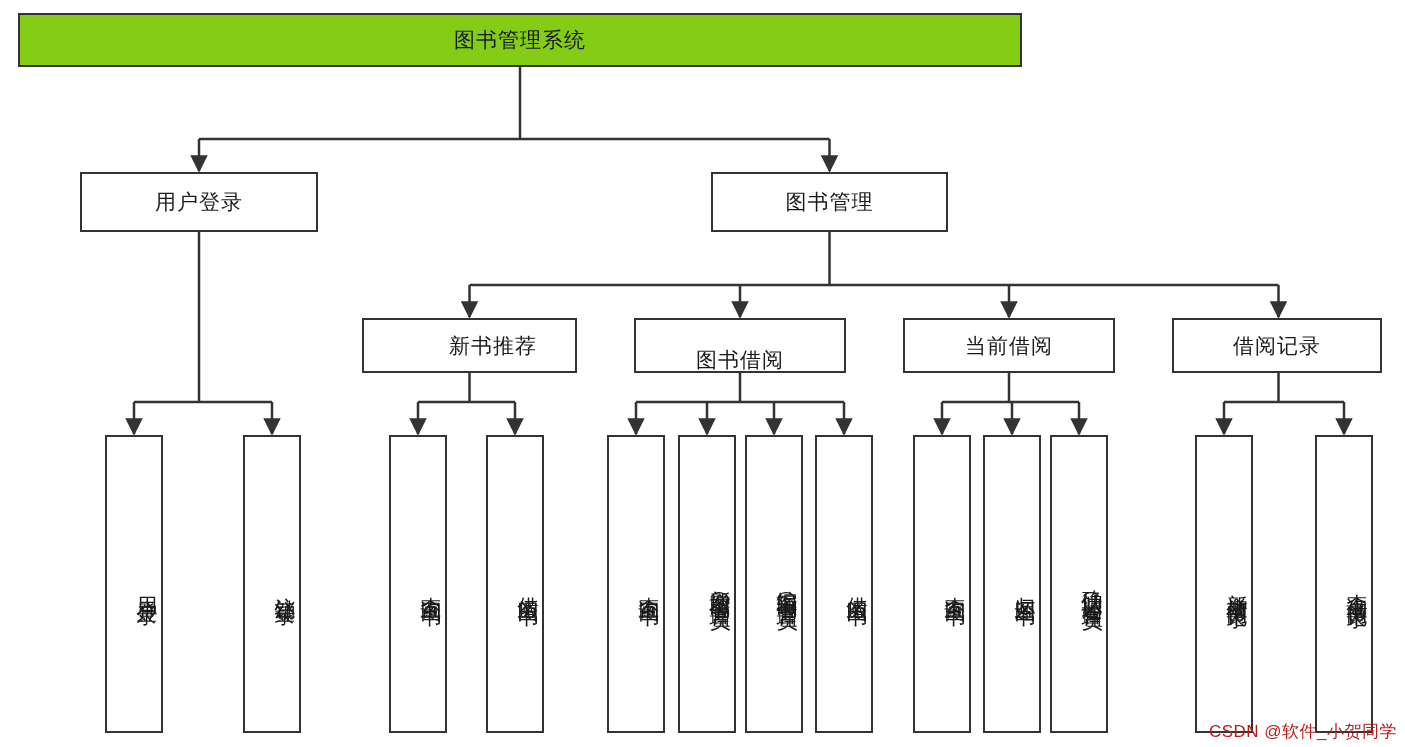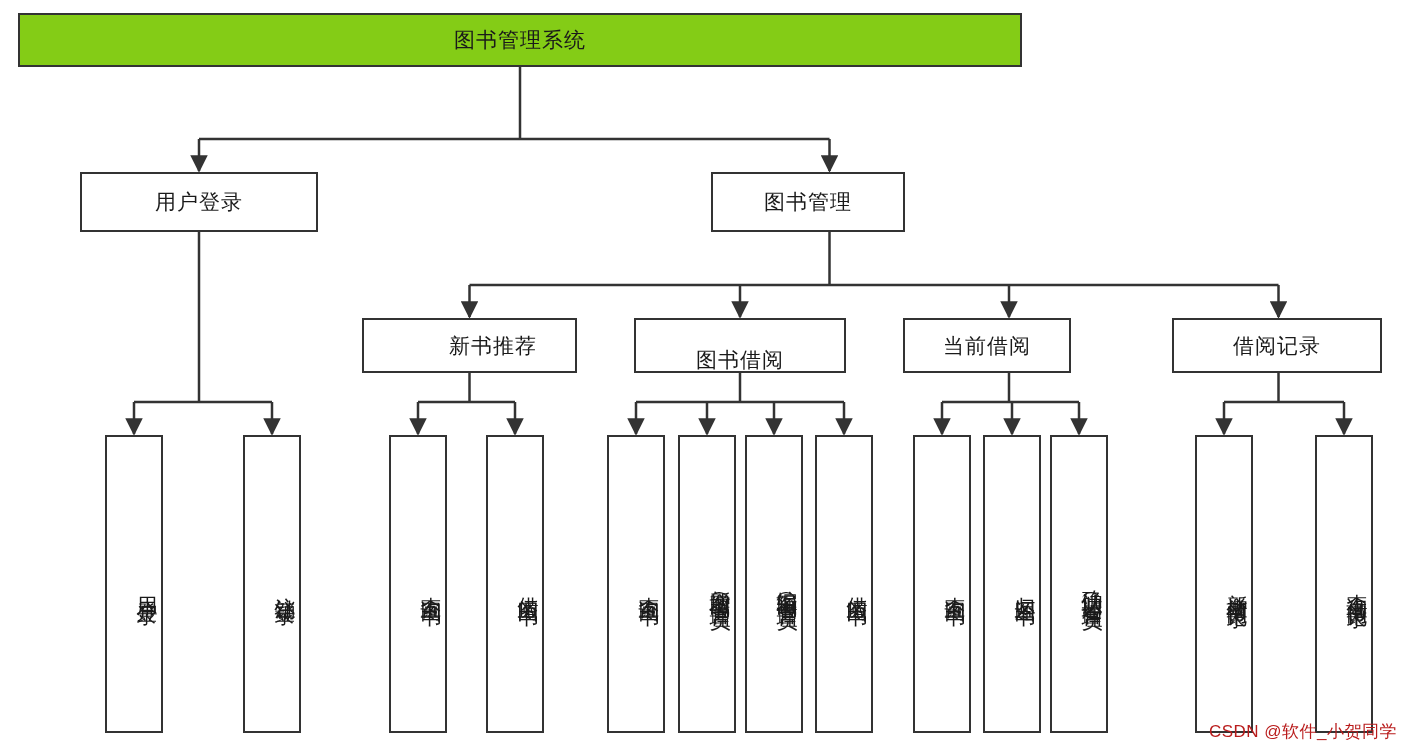--- a/index.html
+++ b/index.html
@@ -116,30 +116,30 @@
       </g>
   </svg>
 
   <div id="node-layer">
       <div class="node-box horiz" style="left: 18px; top: 13px; width: 1004px; height: 54px; border-color: rgb(51, 51, 51); background: #84cc16; color: rgb(26, 26, 26);">
         <span class="node-label">图书管理系统</span>
       </div>
       <div class="node-box horiz" style="left: 80px; top: 172px; width: 238px; height: 60px; border-color: rgb(51, 51, 51); background: rgb(255, 255, 255); color: rgb(26, 26, 26);">
         <span class="node-label">用户登录</span>
       </div>
-      <div class="node-box horiz" style="left: 711px; top: 172px; width: 194px; height: 60px; border-color: rgb(51, 51, 51); background: rgb(255, 255, 255); color: rgb(26, 26, 26); align-items: center;">
+      <div class="node-box horiz" style="left: 711px; top: 172px; width: 237px; height: 60px; border-color: rgb(51, 51, 51); background: rgb(255, 255, 255); color: rgb(26, 26, 26); align-items: center;">
         <span class="node-label">图书管理</span>
       </div>
       <div class="node-box horiz" style="left: 362px; top: 318px; width: 215px; height: 55px; border-color: rgb(51, 51, 51); background: rgb(255, 255, 255); color: rgb(26, 26, 26); padding-left: 47px;">
         <span class="node-label">新书推荐</span>
       </div>
       <div class="node-box horiz" style="left: 634px; top: 318px; width: 212px; height: 55px; border-color: rgb(51, 51, 51); background: rgb(255, 255, 255); color: rgb(26, 26, 26); align-items: flex-end;">
         <span class="node-label">图书借阅</span>
       </div>
-      <div class="node-box horiz" style="left: 903px; top: 318px; width: 168px; height: 55px; border-color: rgb(51, 51, 51); background: rgb(255, 255, 255); color: rgb(26, 26, 26);">
+      <div class="node-box horiz" style="left: 903px; top: 318px; width: 212px; height: 55px; border-color: rgb(51, 51, 51); background: rgb(255, 255, 255); color: rgb(26, 26, 26);">
         <span class="node-label">当前借阅</span>
       </div>
       <div class="node-box horiz" style="left: 1172px; top: 318px; width: 210px; height: 55px; border-color: rgb(51, 51, 51); background: rgb(255, 255, 255); color: rgb(26, 26, 26);">
         <span class="node-label">借阅记录</span>
       </div>
       <div class="node-box vert" style="left: 105px; top: 435px; width: 58px; height: 298px; border-color: rgb(51, 51, 51); background: rgb(255, 255, 255); color: rgb(26, 26, 26);">
         <span class="node-label">用户登录</span>
       </div>
       <div class="node-box vert" style="left: 243px; top: 435px; width: 58px; height: 298px; border-color: rgb(51, 51, 51); background: rgb(255, 255, 255); color: rgb(26, 26, 26);">
         <span class="node-label">注销登录</span>

